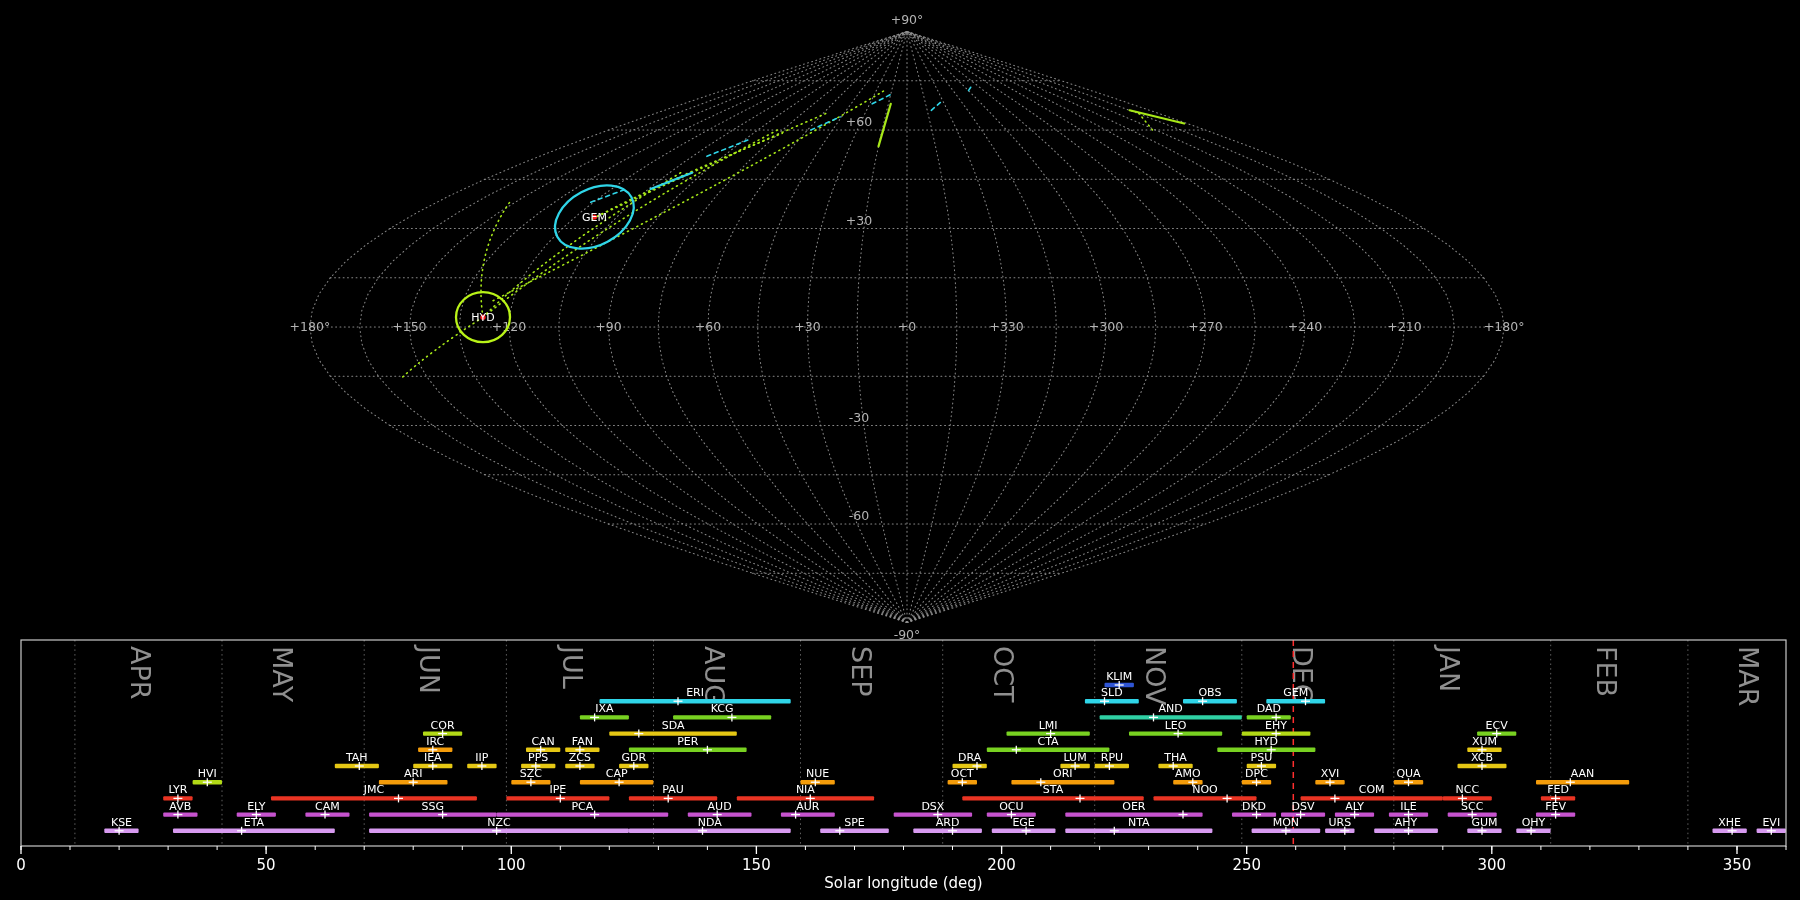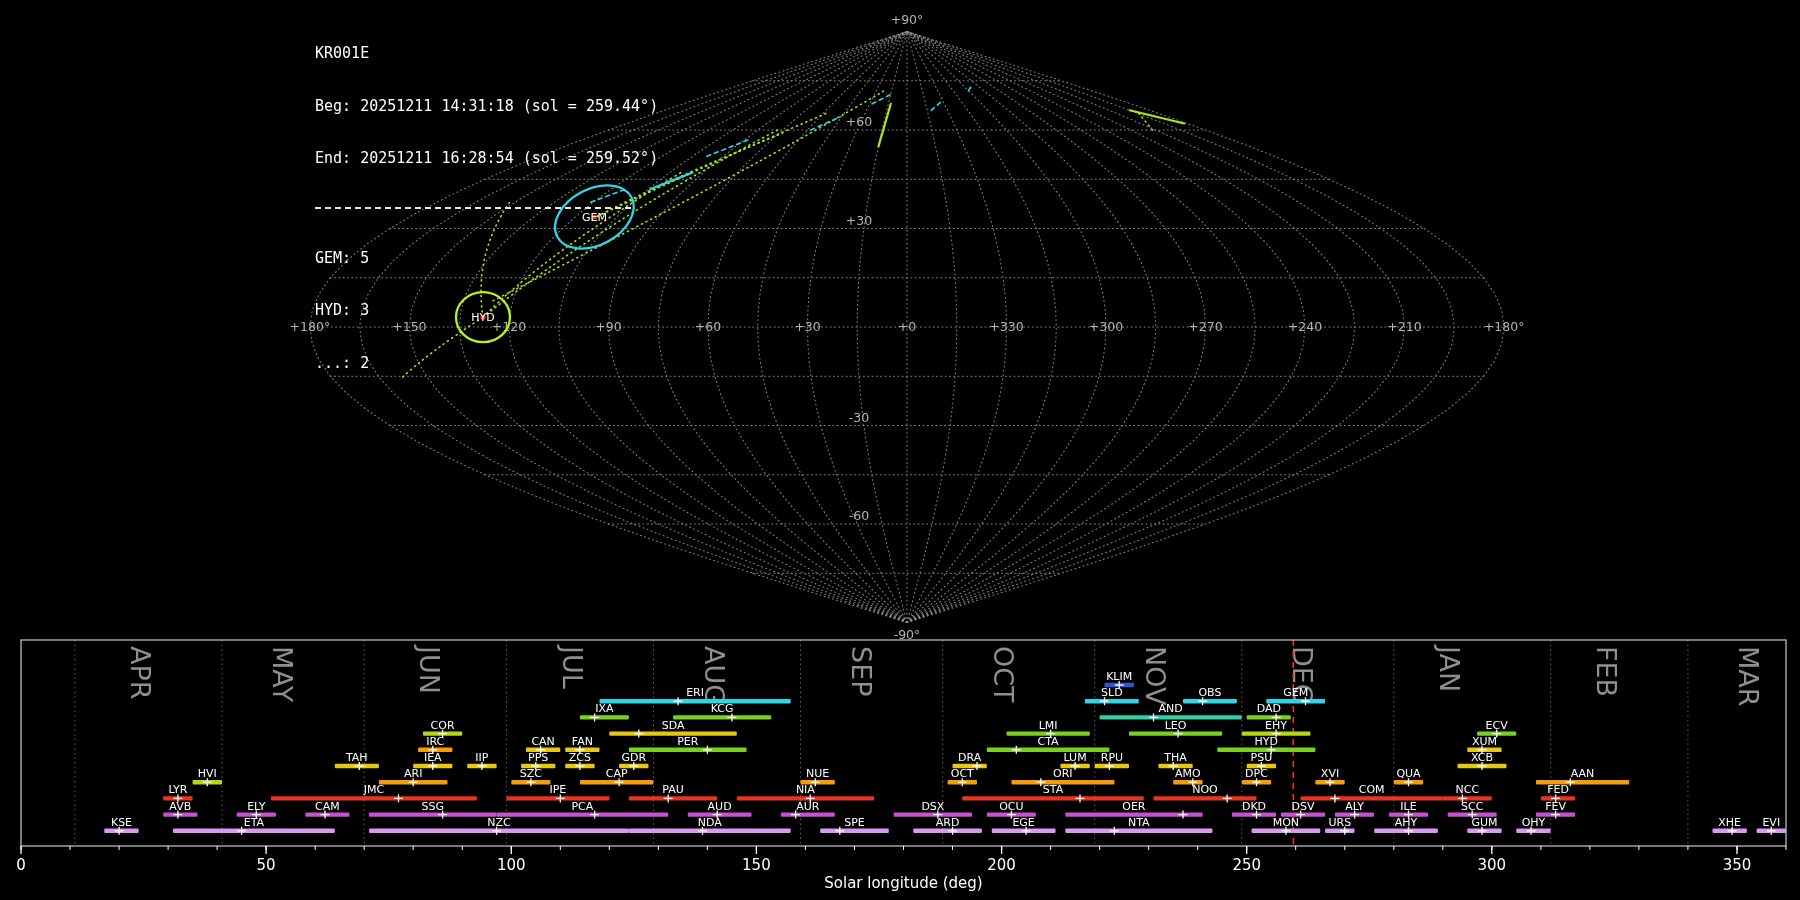--- a/index.html
+++ b/index.html
@@ -15,29 +15,20 @@
   .barlab{fill:#ffffff;font:11px "DejaVu Sans",sans-serif;text-anchor:middle;}
   .tick{fill:#ffffff;font:15px "DejaVu Sans",sans-serif;text-anchor:middle;}
   .month{fill:#8f8f8f;font:27px "DejaVu Sans",sans-serif;}
   .radlab{fill:#ffffff;font:11px "DejaVu Sans",sans-serif;text-anchor:middle;}
 </style>
 </head>
 <body>
 
 <div id="stage">
 
-  <div id="header-block">
-    <div>KR001E</div>
-    <div>Beg: 20251211 14:31:18 (sol = 259.44°)</div>
-    <div>End: 20251211 16:28:54 (sol = 259.52°)</div>
-    <div id="header-sep"></div>
-    <div>GEM: 5</div>
-    <div>HYD: 3</div>
-    <div>...: 2</div>
-  </div>
 
   <svg id="plot" width="1800" height="900" viewBox="0 0 1800 900">
     <g id="sky-grid">
         <path d="M907.0 622.5L959.0 606.1L1010.7 589.6L1061.5 573.2L1111.2 556.8L1159.3 540.4L1205.5 524.0L1249.5 507.6L1290.8 491.1L1329.2 474.7L1364.4 458.3L1396.1 441.9L1424.1 425.5L1448.1 409.1L1468.1 392.7L1483.7 376.2L1495.0 359.8L1501.8 343.4L1504.1 327.0L1501.8 310.6L1495.0 294.2L1483.7 277.8L1468.1 261.3L1448.1 244.9L1424.1 228.5L1396.1 212.1L1364.4 195.7L1329.2 179.3L1290.8 162.8L1249.5 146.4L1205.5 130.0L1159.3 113.6L1111.2 97.2L1061.5 80.8L1010.7 64.4L959.0 47.9L907.0 31.5" class="grid"></path>
         <path d="M907.0 622.5L954.7 606.1L1002.0 589.6L1048.7 573.2L1094.2 556.8L1138.3 540.4L1180.7 524.0L1220.9 507.6L1258.8 491.1L1294.0 474.7L1326.3 458.3L1355.3 441.9L1381.0 425.5L1403.0 409.1L1421.3 392.7L1435.7 376.2L1446.0 359.8L1452.2 343.4L1454.3 327.0L1452.2 310.6L1446.0 294.2L1435.7 277.8L1421.3 261.3L1403.0 244.9L1381.0 228.5L1355.3 212.1L1326.3 195.7L1294.0 179.3L1258.8 162.8L1220.9 146.4L1180.7 130.0L1138.3 113.6L1094.2 97.2L1048.7 80.8L1002.0 64.4L954.7 47.9L907.0 31.5" class="grid"></path>
         <path d="M907.0 622.5L950.4 606.1L993.4 589.6L1035.8 573.2L1077.2 556.8L1117.3 540.4L1155.8 524.0L1192.4 507.6L1226.8 491.1L1258.8 474.7L1288.1 458.3L1314.6 441.9L1337.9 425.5L1357.9 409.1L1374.5 392.7L1387.6 376.2L1397.0 359.8L1402.7 343.4L1404.5 327.0L1402.7 310.6L1397.0 294.2L1387.6 277.8L1374.5 261.3L1357.9 244.9L1337.9 228.5L1314.6 212.1L1288.1 195.7L1258.8 179.3L1226.8 162.8L1192.4 146.4L1155.8 130.0L1117.3 113.6L1077.2 97.2L1035.8 80.8L993.4 64.4L950.4 47.9L907.0 31.5" class="grid"></path>
         <path d="M907.0 622.5L946.0 606.1L984.8 589.6L1022.9 573.2L1060.2 556.8L1096.2 540.4L1130.9 524.0L1163.8 507.6L1194.8 491.1L1223.6 474.7L1250.0 458.3L1273.8 441.9L1294.8 425.5L1312.8 409.1L1327.8 392.7L1339.5 376.2L1348.0 359.8L1353.1 343.4L1354.8 327.0L1353.1 310.6L1348.0 294.2L1339.5 277.8L1327.8 261.3L1312.8 244.9L1294.8 228.5L1273.8 212.1L1250.0 195.7L1223.6 179.3L1194.8 162.8L1163.8 146.4L1130.9 130.0L1096.2 113.6L1060.2 97.2L1022.9 80.8L984.8 64.4L946.0 47.9L907.0 31.5" class="grid"></path>
         <path d="M907.0 622.5L941.7 606.1L976.1 589.6L1010.0 573.2L1043.1 556.8L1075.2 540.4L1106.0 524.0L1135.3 507.6L1162.9 491.1L1188.5 474.7L1211.9 458.3L1233.1 441.9L1251.7 425.5L1267.7 409.1L1281.0 392.7L1291.5 376.2L1299.0 359.8L1303.5 343.4L1305.0 327.0L1303.5 310.6L1299.0 294.2L1291.5 277.8L1281.0 261.3L1267.7 244.9L1251.7 228.5L1233.1 212.1L1211.9 195.7L1188.5 179.3L1162.9 162.8L1135.3 146.4L1106.0 130.0L1075.2 113.6L1043.1 97.2L1010.0 80.8L976.1 64.4L941.7 47.9L907.0 31.5" class="grid"></path>
         <path d="M907.0 622.5L937.4 606.1L967.5 589.6L997.1 573.2L1026.1 556.8L1054.2 540.4L1081.1 524.0L1106.8 507.6L1130.9 491.1L1153.3 474.7L1173.8 458.3L1192.3 441.9L1208.6 425.5L1222.7 409.1L1234.3 392.7L1243.4 376.2L1250.0 359.8L1254.0 343.4L1255.3 327.0L1254.0 310.6L1250.0 294.2L1243.4 277.8L1234.3 261.3L1222.7 244.9L1208.6 228.5L1192.3 212.1L1173.8 195.7L1153.3 179.3L1130.9 162.8L1106.8 146.4L1081.1 130.0L1054.2 113.6L1026.1 97.2L997.1 80.8L967.5 64.4L937.4 47.9L907.0 31.5" class="grid"></path>
         <path d="M907.0 622.5L933.0 606.1L958.8 589.6L984.3 573.2L1009.1 556.8L1033.2 540.4L1056.3 524.0L1078.2 507.6L1098.9 491.1L1118.1 474.7L1135.7 458.3L1151.5 441.9L1165.5 425.5L1177.6 409.1L1187.5 392.7L1195.4 376.2L1201.0 359.8L1204.4 343.4L1205.5 327.0L1204.4 310.6L1201.0 294.2L1195.4 277.8L1187.5 261.3L1177.6 244.9L1165.5 228.5L1151.5 212.1L1135.7 195.7L1118.1 179.3L1098.9 162.8L1078.2 146.4L1056.3 130.0L1033.2 113.6L1009.1 97.2L984.3 80.8L958.8 64.4L933.0 47.9L907.0 31.5" class="grid"></path>

